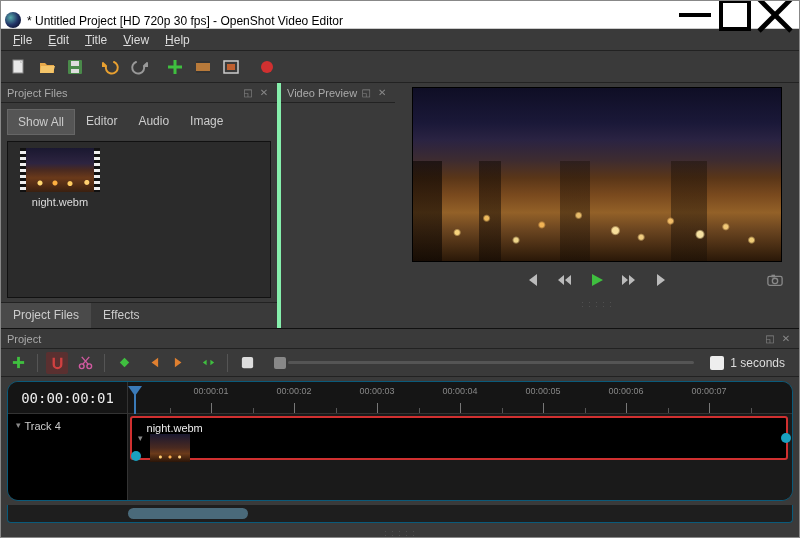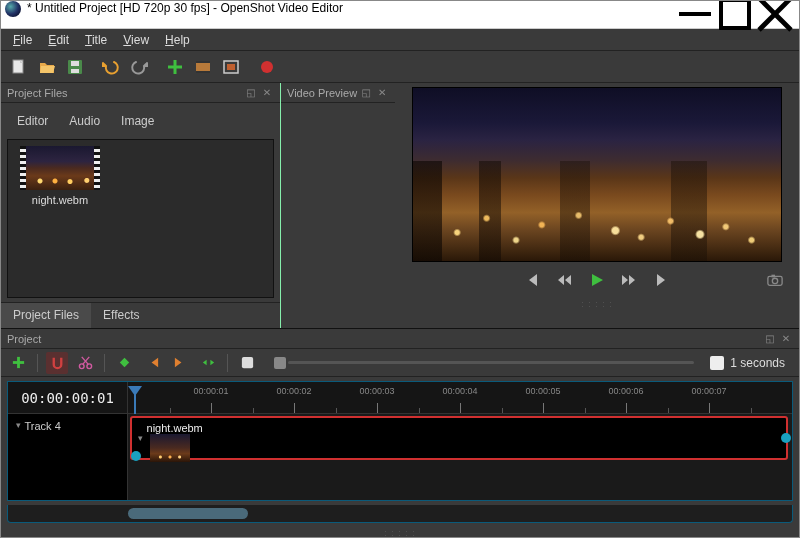--- a/index.html
+++ b/index.html
@@ -1,40 +1,40 @@
 <!DOCTYPE html>
 <html><head>
 <meta charset="utf-8">
 <style>
 * { margin: 0; padding: 0; box-sizing: border-box; font-family: "Segoe UI", Tahoma, sans-serif; user-select: none; }
 body { width: 800px; height: 538px; background: #3a3a3a; color: #ccc; font-size: 12px; overflow: hidden; border: 1px solid #888; }
 
 
-.titlebar { height: 28px; background: #fff; color: #000; display: flex; align-items: flex-start; padding: 0 4px; border-bottom: 1px solid #ccc; }
+.titlebar { height: 28px; background: #fff; color: #000; display: flex; align-items: flex-end; padding: 0 4px; border-bottom: 1px solid #ccc; }
 .titlebar .app-icon { width: 16px; height: 16px; border-radius: 50%; background: radial-gradient(circle at 35% 35%, #5aa 0%, #236 50%, #001 100%); margin-right: 6px; }
 .titlebar .title { flex: 1; font-size: 12px; }
 .titlebar .winbtns { display: flex; }
 .titlebar .winbtn { width: 40px; height: 26px; display: flex; align-items: center; justify-content: center; font-size: 14px; }
 
 
 .menubar { height: 22px; background: #3a3a3a; display: flex; align-items: center; padding: 0 4px; border-bottom: 1px solid #222; }
 .menubar .menuitem { padding: 2px 8px; font-size: 12px; color: #ddd; }
 .menubar .menuitem u { text-decoration: underline; }
 
 
 .toolbar { height: 32px; background: #3a3a3a; display: flex; align-items: center; padding: 0 6px; gap: 4px; border-bottom: 1px solid #222; }
 .toolbar .tbtn { width: 24px; height: 24px; display: flex; align-items: center; justify-content: center; border-radius: 2px; }
 .toolbar .sep { width: 4px; }
 .toolbar svg { width: 18px; height: 18px; }
 
 
 .main { display: flex; height: 245px; }
 
 
-.left-panel { width: 280px; display: flex; flex-direction: column; border-right: 1px solid #86efac; }
+.left-panel { width: 280px; display: flex; flex-direction: column; border-right: 4px solid #86efac; }
 .panel-header { height: 20px; padding: 2px 6px; font-size: 11px; color: #aaa; display: flex; align-items: center; border-bottom: 1px solid #222; }
 .panel-header .spacer { flex: 1; }
 .panel-header .pbtn { width: 14px; height: 14px; margin-left: 2px; display:flex; align-items:center; justify-content:center; font-size:10px; color:#888;}
 .filter-tabs { display: flex; padding: 6px; gap: 1px; }
 .filter-tabs .ftab { padding: 5px 10px; font-size: 12px; color: #ccc; }
 .filter-tabs .ftab.active { background: #555; border: 1px solid #666; }
 .file-area { flex: 1; padding: 6px 10px; background: #2b2b2b; margin: 0 6px 4px 6px; border: 1px solid #111; overflow:hidden;}
 .clip-item { width: 84px; display: flex; flex-direction: column; align-items: center; }
 .clip-thumb { width: 80px; height: 44px; background: linear-gradient(to bottom, #1a1830 0%, #2d2440 35%, #4a2a20 50%, #6b3a1a 68%, #3a2010 100%); border-left: 6px solid #111; border-right: 6px solid #111; position: relative; }
 .clip-thumb::before, .clip-thumb::after { content:""; position:absolute; top:0; bottom:0; width:6px; background: repeating-linear-gradient(to bottom, #111 0 3px, #eee 3px 6px);}
@@ -74,21 +74,21 @@
 .tl-toolbar { height: 28px; display: flex; align-items: center; padding: 0 6px; gap: 6px; border-bottom:1px solid #222;}
 .tl-toolbar .tlbtn { width: 22px; height: 22px; display: flex; align-items: center; justify-content: center; border-radius:2px;}
 .tl-toolbar .tlsep { width: 1px; height: 18px; background: #555; margin: 0 2px; }
 .tl-toolbar svg { width:15px; height:15px; }
 .zoom-slider { flex: 1; display: flex; align-items: center; margin: 0 10px; }
 .zoom-slider .handle { width: 12px; height: 12px; background: #888; border-radius: 2px; }
 .zoom-slider .track { flex: 1; height: 3px; background: #555; margin-left: 2px; border-radius:2px;}
 .zoom-label { display: flex; align-items: center; gap: 6px; font-size: 12px; color: #ddd; padding-right:8px;}
 .zoom-label .box { width: 14px; height: 14px; background: #eee; border-radius: 2px; }
 
-.tl-body { height: 120px; background: #1e1e1e; display: flex; flex-direction: column; margin: 4px 6px; border: 1px solid #0a5a7a; border-radius: 0; overflow: hidden; }
+.tl-body { height: 120px; background: #1e1e1e; display: flex; flex-direction: column; margin: 4px 6px; border: 1px solid #0a5a7a; border-radius: 11px; overflow: hidden; }
 .tl-ruler { height: 32px; display: flex; border-bottom: 1px solid #333; background:#151515;}
 .tl-ruler .timecode-box { width: 120px; display: flex; align-items: center; justify-content: center; font-size: 14px; color: #eee; font-family: monospace; border-right: 1px solid #333; position:relative;}
 .tl-ruler .ruler-ticks { flex: 1; position: relative; }
 .tl-ruler .playhead { position:absolute; left:0; top:0; bottom:-86px; width:12px; }
 .tl-ruler .playhead::before { content:""; position:absolute; left:0; top:4px; width:0; height:0; border-left:7px solid transparent; border-right:7px solid transparent; border-top:10px solid #3a7ab8; }
 .tl-ruler .playhead::after { content:""; position:absolute; left:6px; top:12px; width:2px; height:100px; background:#3a7ab8; }
 .tick-label { position: absolute; top: 4px; font-size: 9px; color: #888; transform: translateX(-50%); }
 .tick-major { position:absolute; bottom:0; width:1px; height:10px; background:#777; }
 .tick-minor { position:absolute; bottom:0; width:1px; height:5px; background:#555; }
 
@@ -202,20 +202,21 @@
 <div class="main">
 
   <div class="left-panel">
     <div class="panel-header">
       <span>Project Files</span>
       <span class="spacer"></span>
       <span class="pbtn">◱</span>
       <span class="pbtn">✕</span>
     </div>
     <div class="filter-tabs">
+      <div class="ftab active">Show All</div>
       <div class="ftab">Editor</div>
       <div class="ftab">Audio</div>
       <div class="ftab">Image</div>
     </div>
     <div class="file-area">
       <div class="clip-item">
         <div class="clip-thumb">
             <div class="lights"></div>
           </div>
         <div class="clip-label">night.webm</div>

